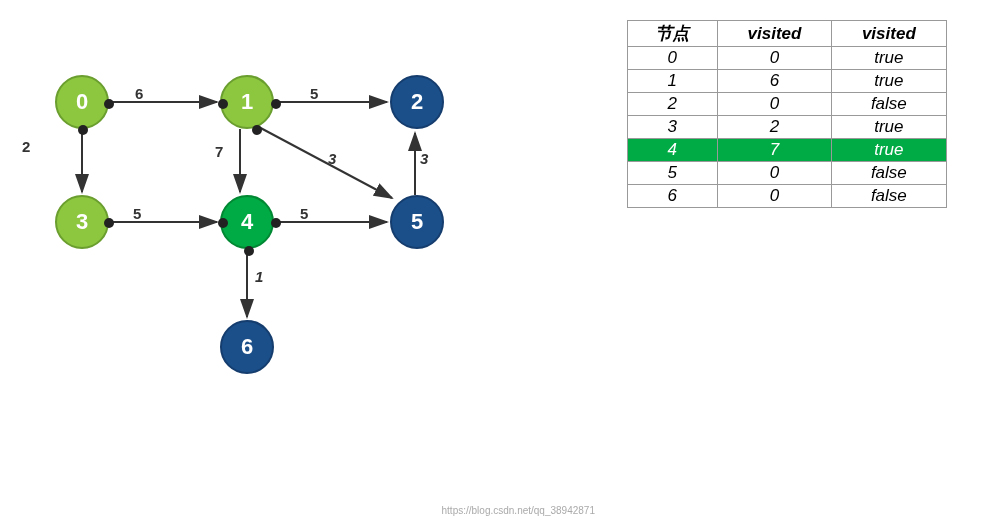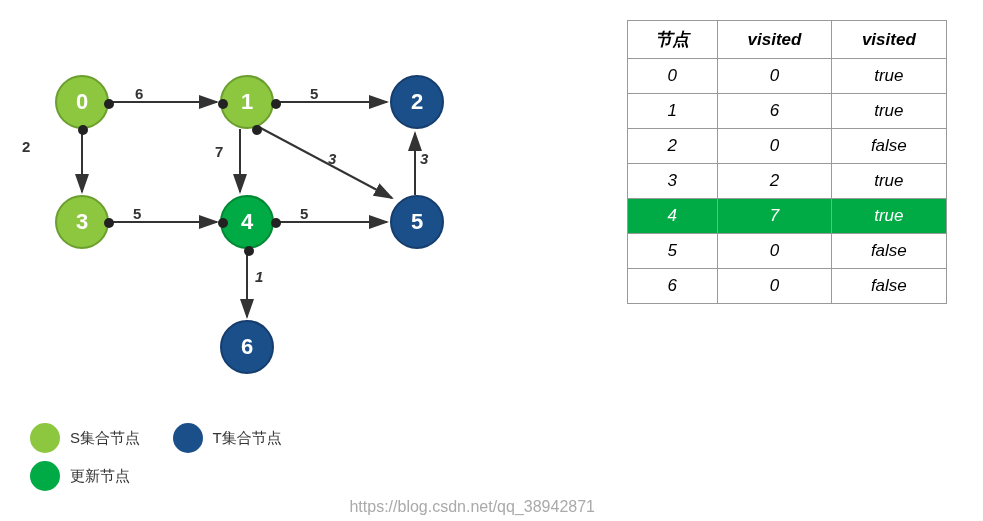--- a/index.html
+++ b/index.html
@@ -33,21 +33,21 @@
     table {
       border-collapse: collapse;
       width: 320px;
       font-style: italic;
       font-size: 17px;
     }
 
     table th, table td {
       border: 1px solid #999;
       text-align: center;
-      padding: 7px 20px;
+      padding: 1px 20px;
     }
 
     table th {
       background: #fff;
       font-weight: bold;
       font-style: italic;
       font-size: 17px;
     }
 
     table tr.highlighted td {
@@ -182,35 +182,22 @@
   <div class="edge-label" style="left:135px;top:85px;">6</div>
   <div class="edge-label" style="left:310px;top:85px;">5</div>
   <div class="edge-label" style="left:22px;top:138px;">2</div>
   <div class="edge-label" style="left:215px;top:143px;">7</div>
   <div class="edge-label" style="left:133px;top:205px;">5</div>
   <div class="edge-label" style="left:300px;top:205px;">5</div>
   <div class="edge-label" style="left:328px;top:150px;font-style:italic;">3</div>
   <div class="edge-label" style="left:420px;top:150px;font-style:italic;">3</div>
   <div class="edge-label" style="left:255px;top:268px;font-style:italic;">1</div>
 
-  <div class="legend">
-    <div class="legend-row">
-      <div class="legend-circle" style="background:#8dc63f;"></div>
-      <span>S集合节点</span>
-      &nbsp;&nbsp;&nbsp;
-      <div class="legend-circle" style="background:#1a4f8a;"></div>
-      <span>T集合节点</span>
-    </div>
-    <div class="legend-row">
-      <div class="legend-circle" style="background:#00aa44;"></div>
-      <span>更新节点</span>
-    </div>
-  </div>
-
-  <div style="position:absolute;bottom:5px;right:5px;font-size:16px;color:#aaa;">https://blog.csdn.net/qq_38942871</div>
+
+  <div style="position:absolute;bottom:5px;right:5px;font-size:10px;color:#aaa;">https://blog.csdn.net/qq_38942871</div>
 </div>
 
 <div class="table-panel">
   <table>
     <thead>
       <tr>
         <th>节点</th>
         <th>visited</th>
         <th>visited</th>
       </tr>

